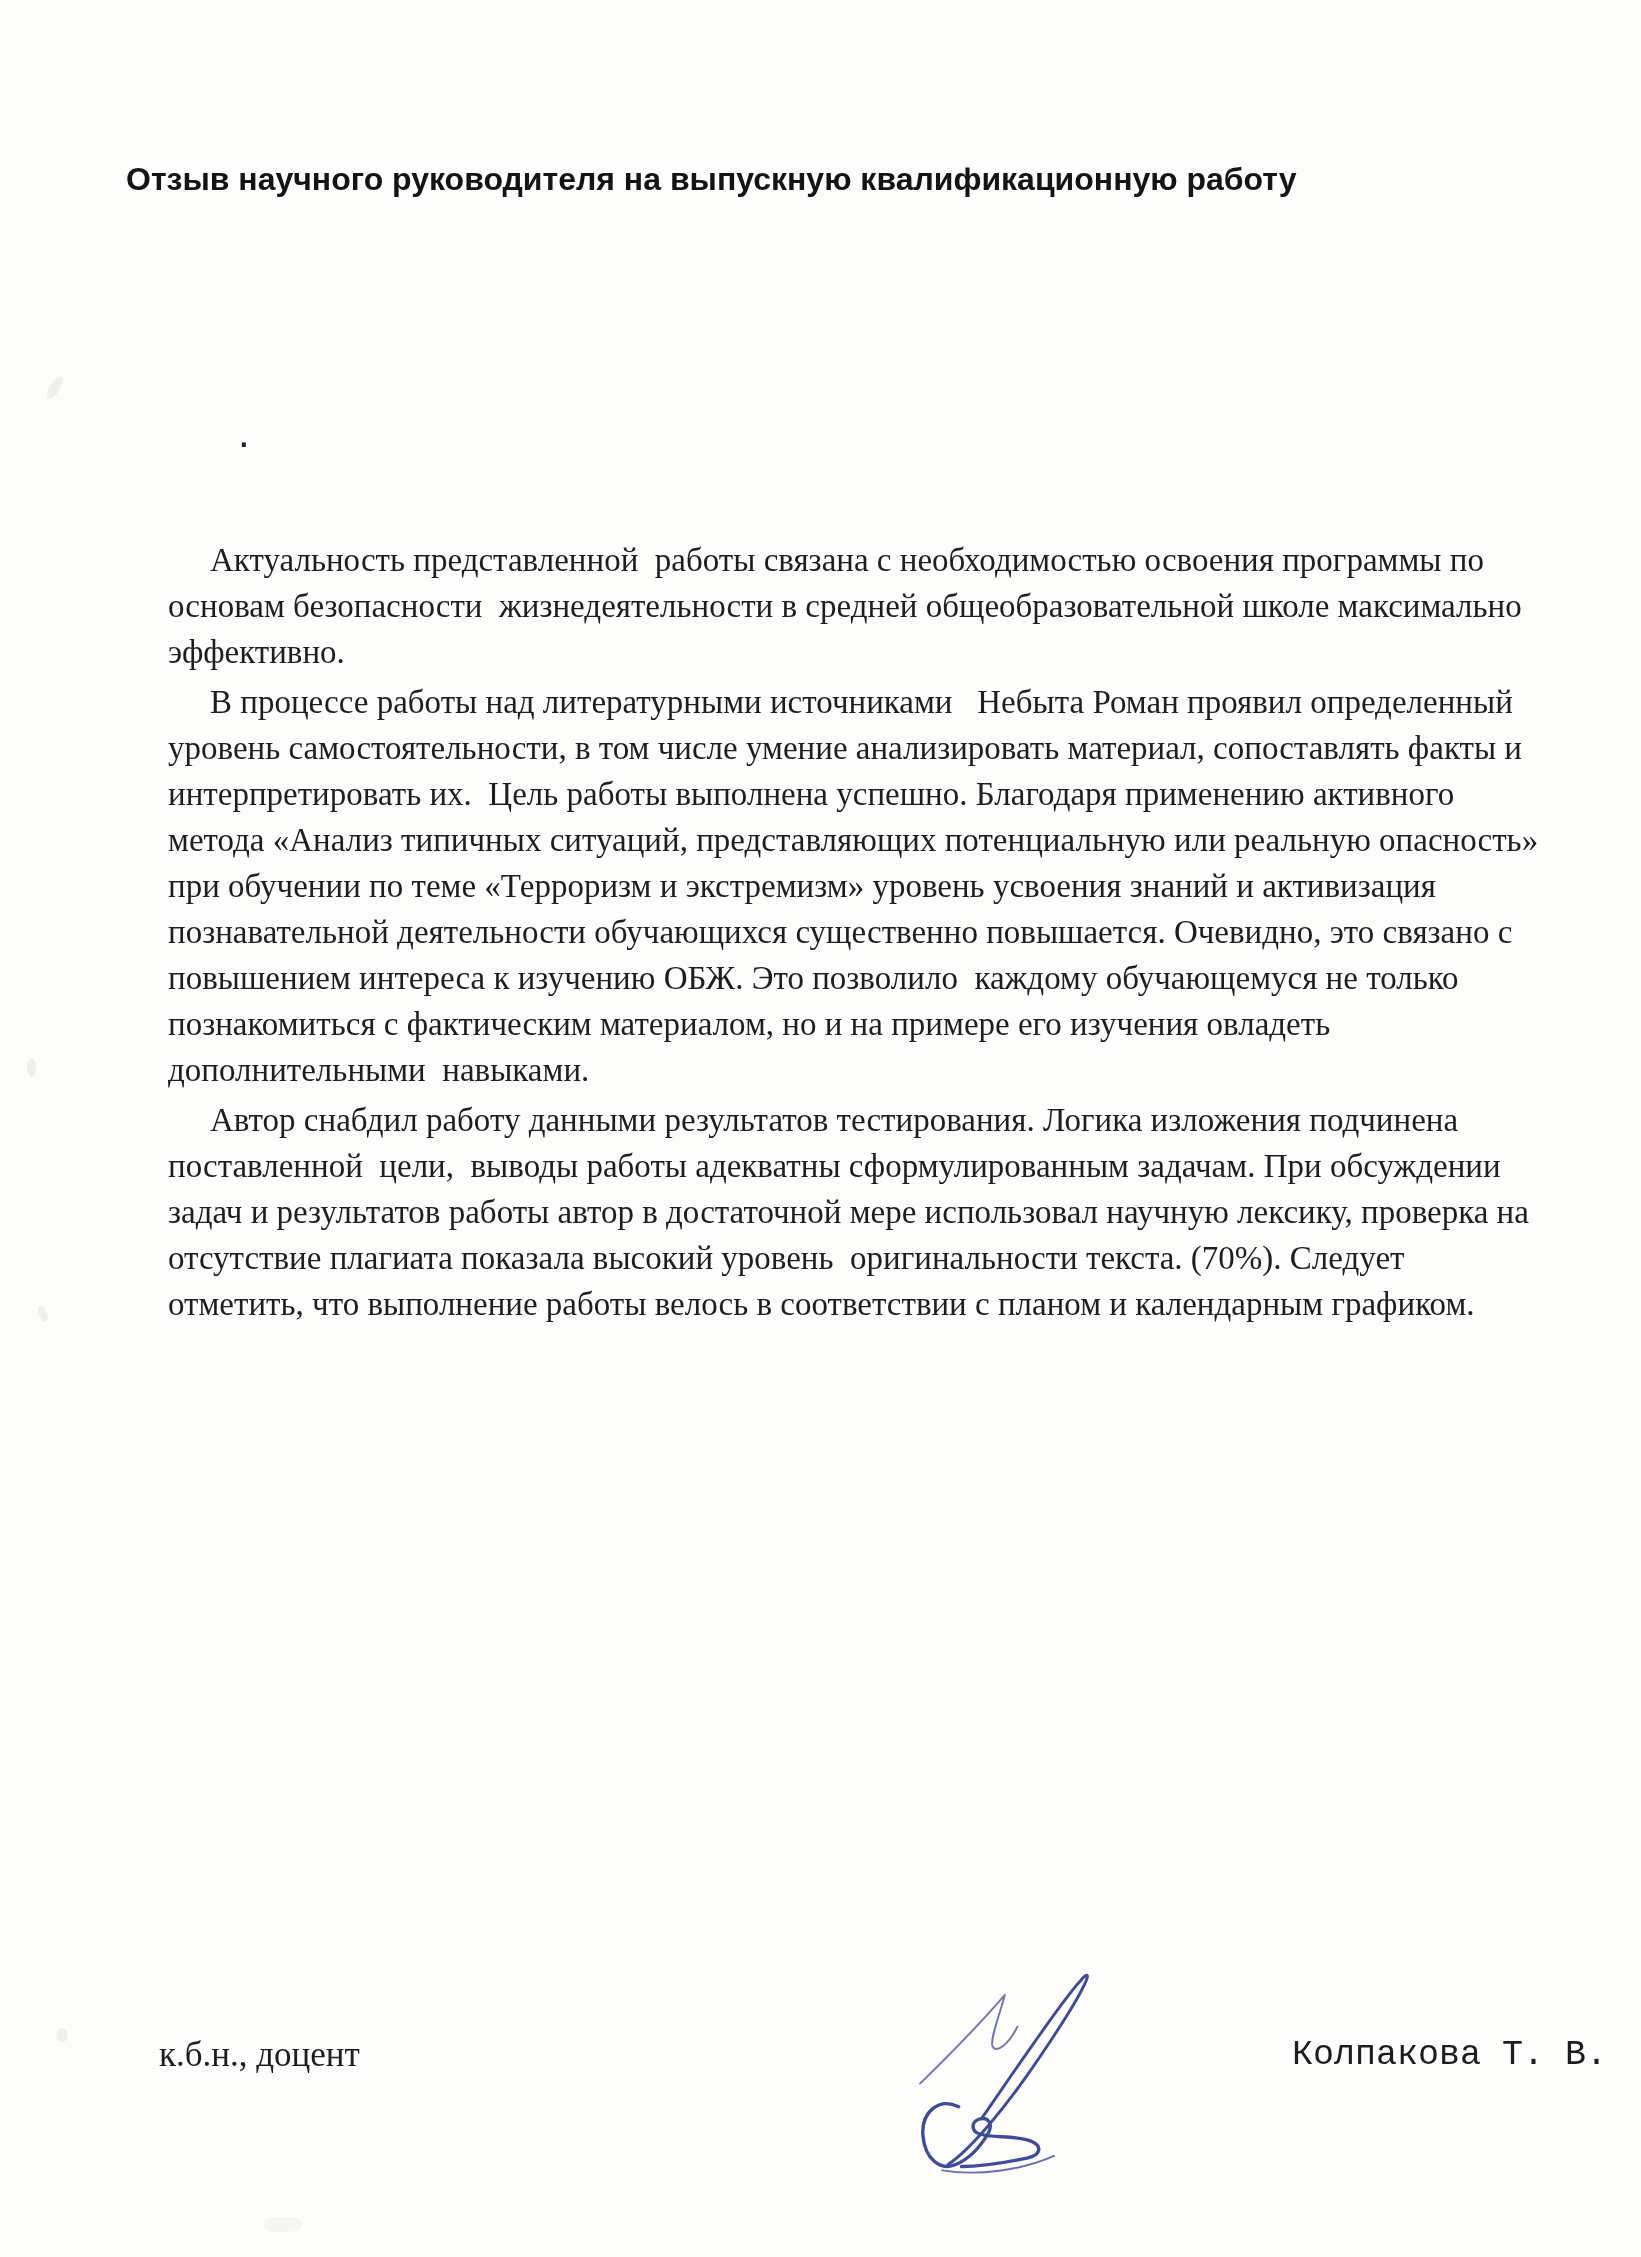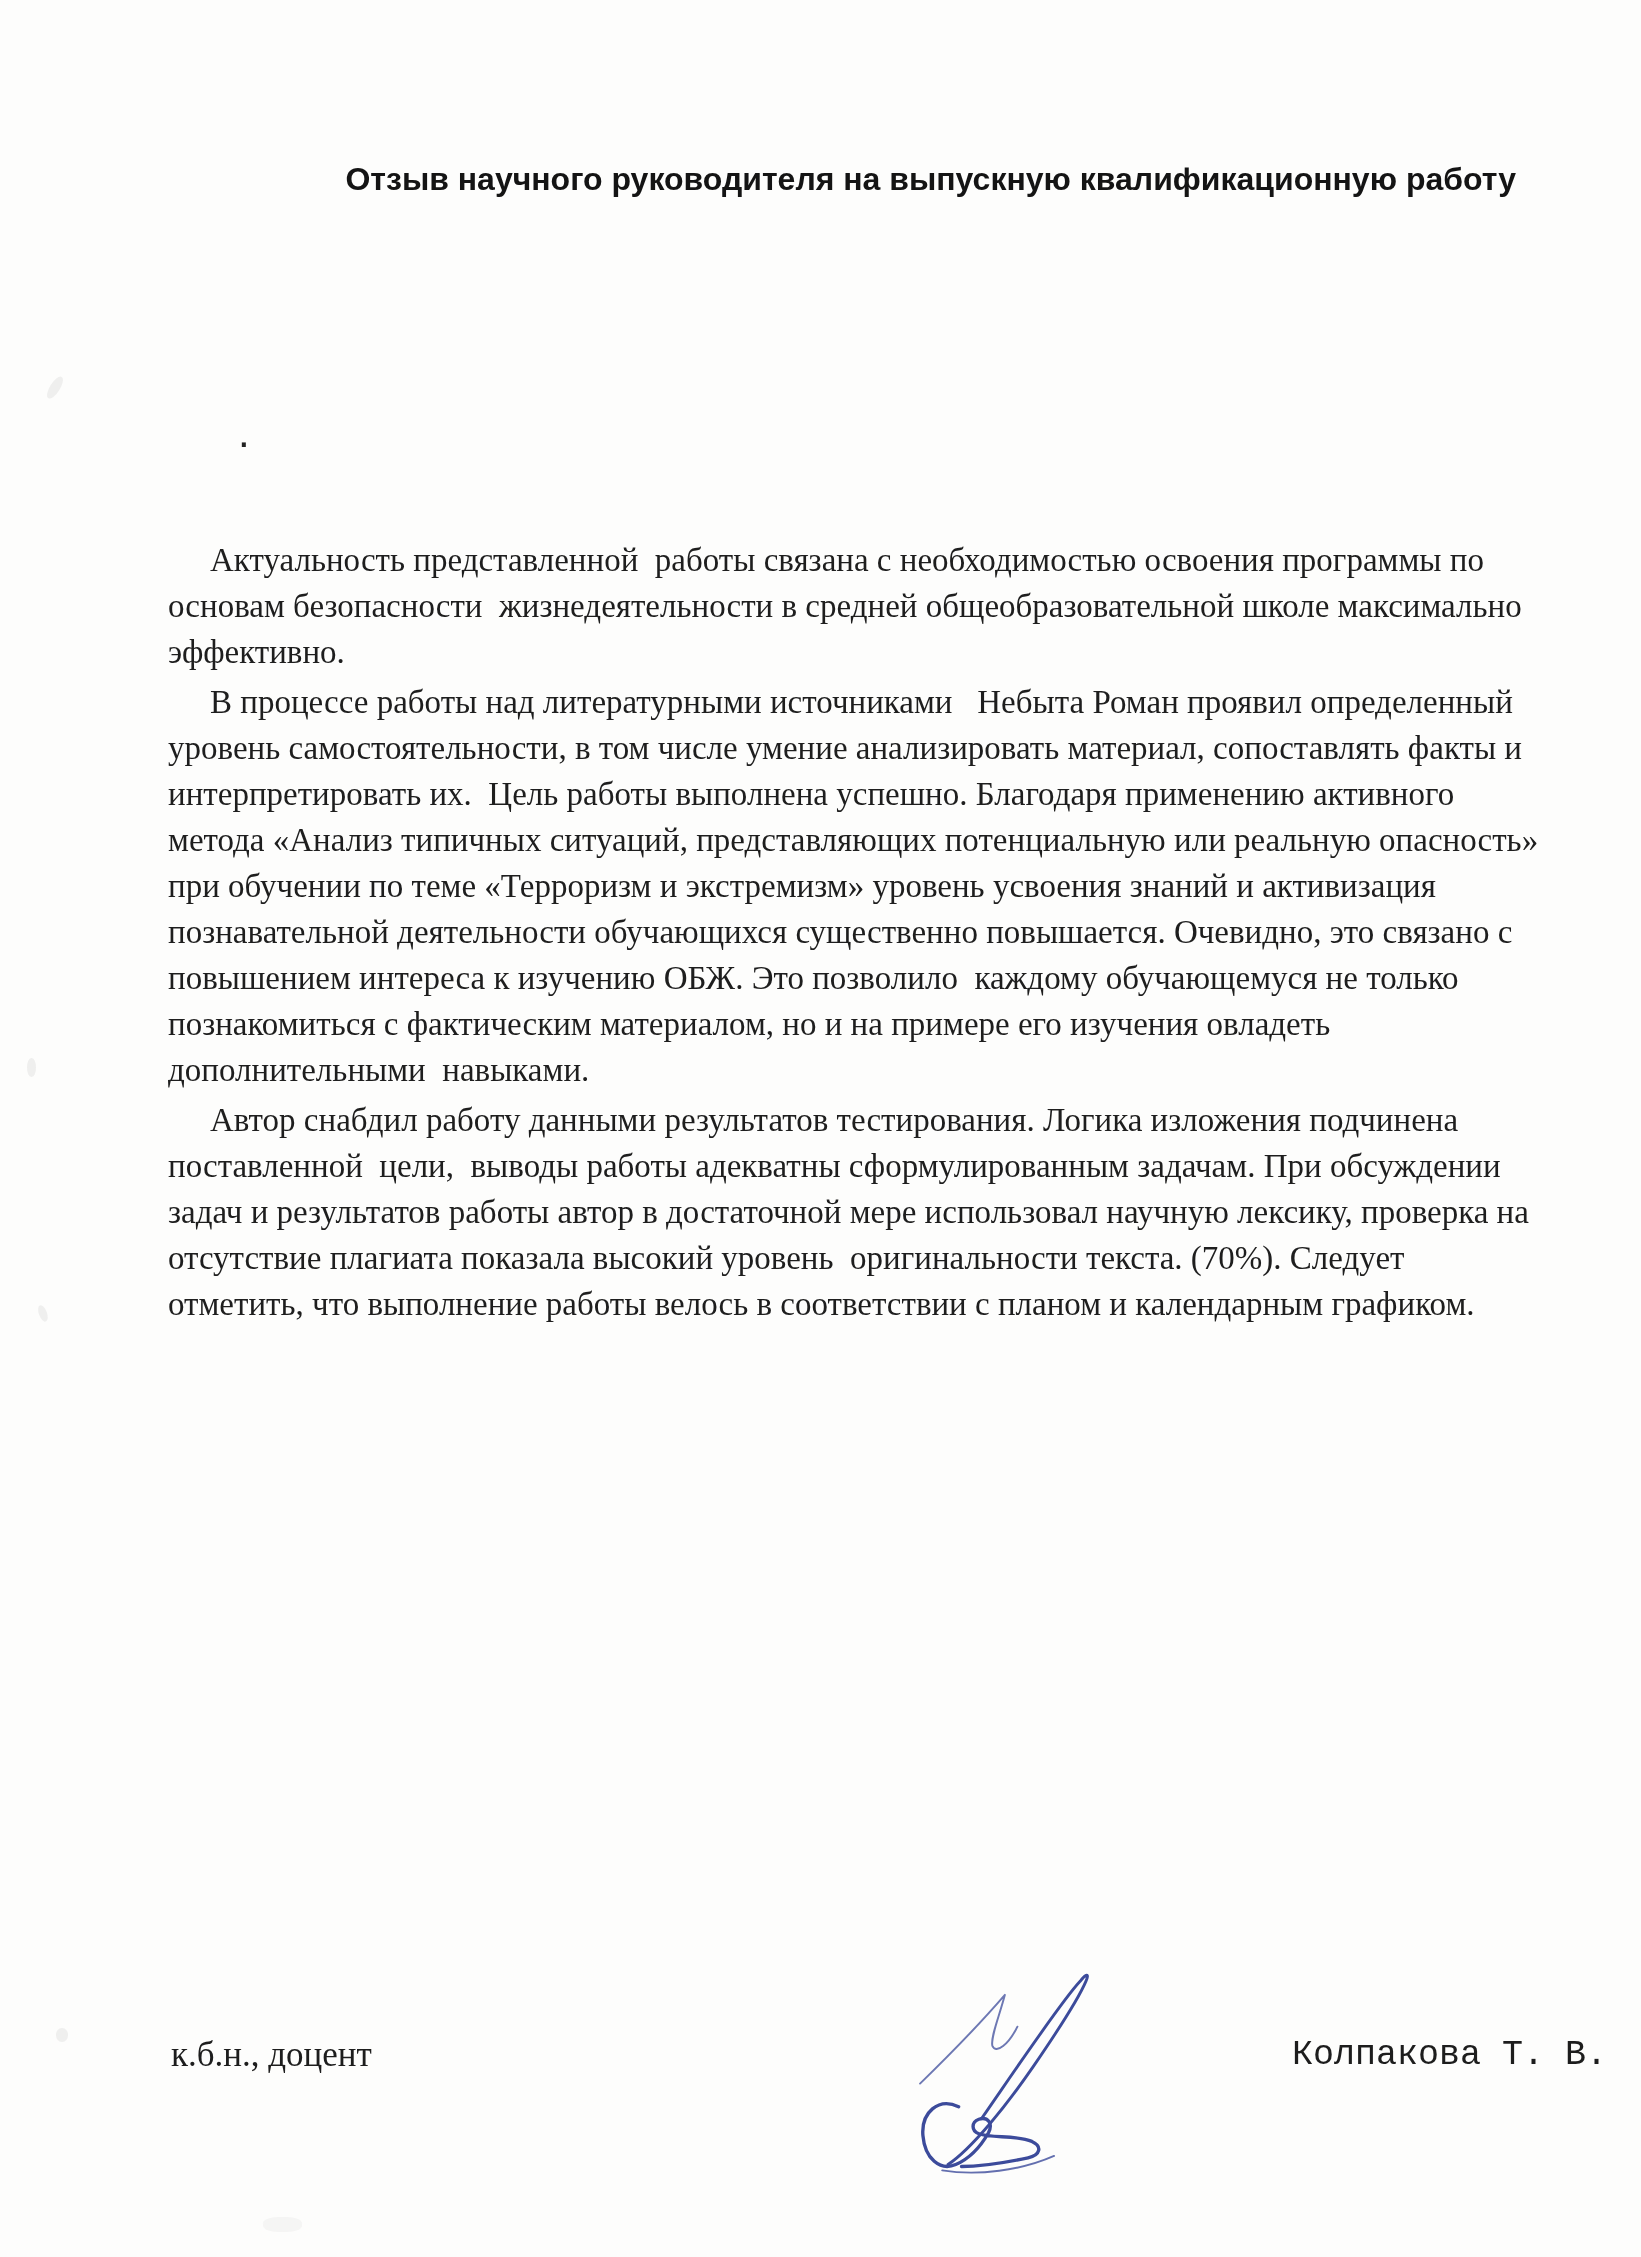--- a/index.html
+++ b/index.html
@@ -12,21 +12,21 @@
     overflow: hidden;
     font-family: "Liberation Serif", serif;
     color: #1c1c1c;
   }
   
   .titles {
     position: absolute;
     left: 126px;
     top: 145px;
     width: 1390px;
-    text-align: right;
+    text-align: left;
     font-family: "Liberation Sans", sans-serif;
     font-weight: 700;
     font-size: 32px;
     color: #141414;
   }
   .title-line {
     height: 68px;
     line-height: 68px;
     white-space: nowrap;
   }
@@ -58,21 +58,21 @@
   .body-text p:nth-of-type(5) { margin-top: 44px; }
   .supervisor-label {
     position: absolute;
     left: 200px;
     top: 1858px;
     font-size: 36px;
     color: #1d1d1d;
   }
   .degree {
     position: absolute;
-    left: 171px;
+    left: 159px;
     top: 2035px;
     font-size: 35px;
     color: #1d1d1d;
   }
   .signer-name {
     position: absolute;
     left: 1292px;
     top: 2035px;
     font-size: 35px;
     color: #1d1d1d;

